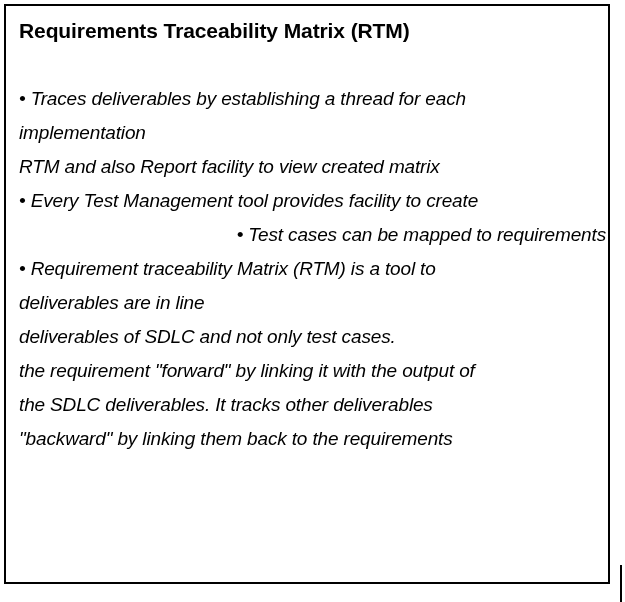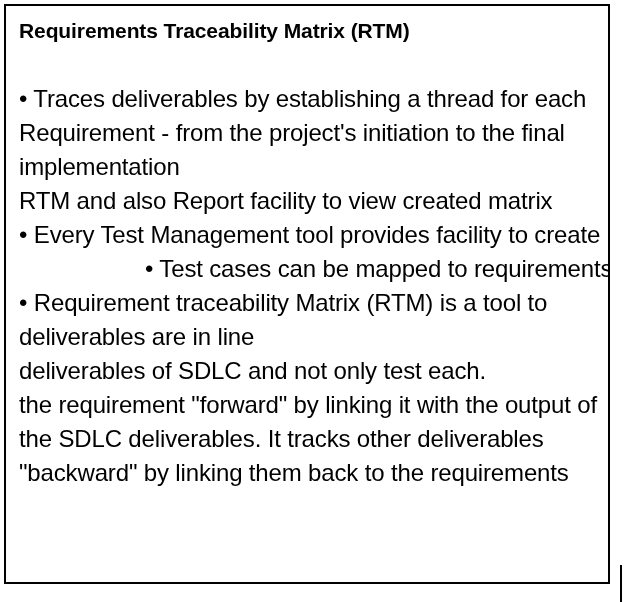--- a/index.html
+++ b/index.html
@@ -42,29 +42,31 @@
     line-height: 34px;
     letter-spacing: -0.1px;
     white-space: nowrap;
   }
 
   .spacer-line {
     height: 34px;
   }
 
   .body-line {
-    font-size: 24px;
+    font-size: 19px;
     font-weight: normal;
     line-height: 34px;
     white-space: nowrap;
     letter-spacing: -0.15px;
+    font-style: italic;
   }
 
   .body-line.indented {
     padding-left: 126px;
+    text-align: right;
   }
 
   .em-bold {
     font-weight: bold;
   }
 
   
   #edge-tick {
     position: absolute;
     left: 620px;
@@ -78,28 +80,27 @@
 <body>
 
 <div id="slide-frame">
   <div id="slide-body">
 
     <div class="slide-title">Requirements Traceability Matrix (RTM)</div>
 
     <div class="spacer-line"></div>
 
     <div class="body-line">• Traces deliverables by establishing a thread for each</div>
-    <div class="body-line">Requirement - from the project's initiation to the final</div>
     <div class="body-line">implementation</div>
     <div class="body-line">RTM and also Report facility to view created matrix</div>
     <div class="body-line">• Every Test Management tool provides facility to create</div>
     <div class="body-line indented">• Test cases can be mapped to requirements</div>
     <div class="body-line">• Requirement traceability Matrix (RTM) is a tool to</div>
     <div class="body-line">deliverables are in line</div>
-    <div class="body-line">deliverables of SDLC and not only test each.</div>
+    <div class="body-line">deliverables of SDLC and not only test cases.</div>
 
 
     <div class="body-line">the requirement "forward" by linking it with the output of</div>
     <div class="body-line">the SDLC deliverables. It tracks other deliverables</div>
     <div class="body-line">"backward" by linking them back to the requirements</div>
 
   </div>
 </div>
 
 <div id="edge-tick"></div>

